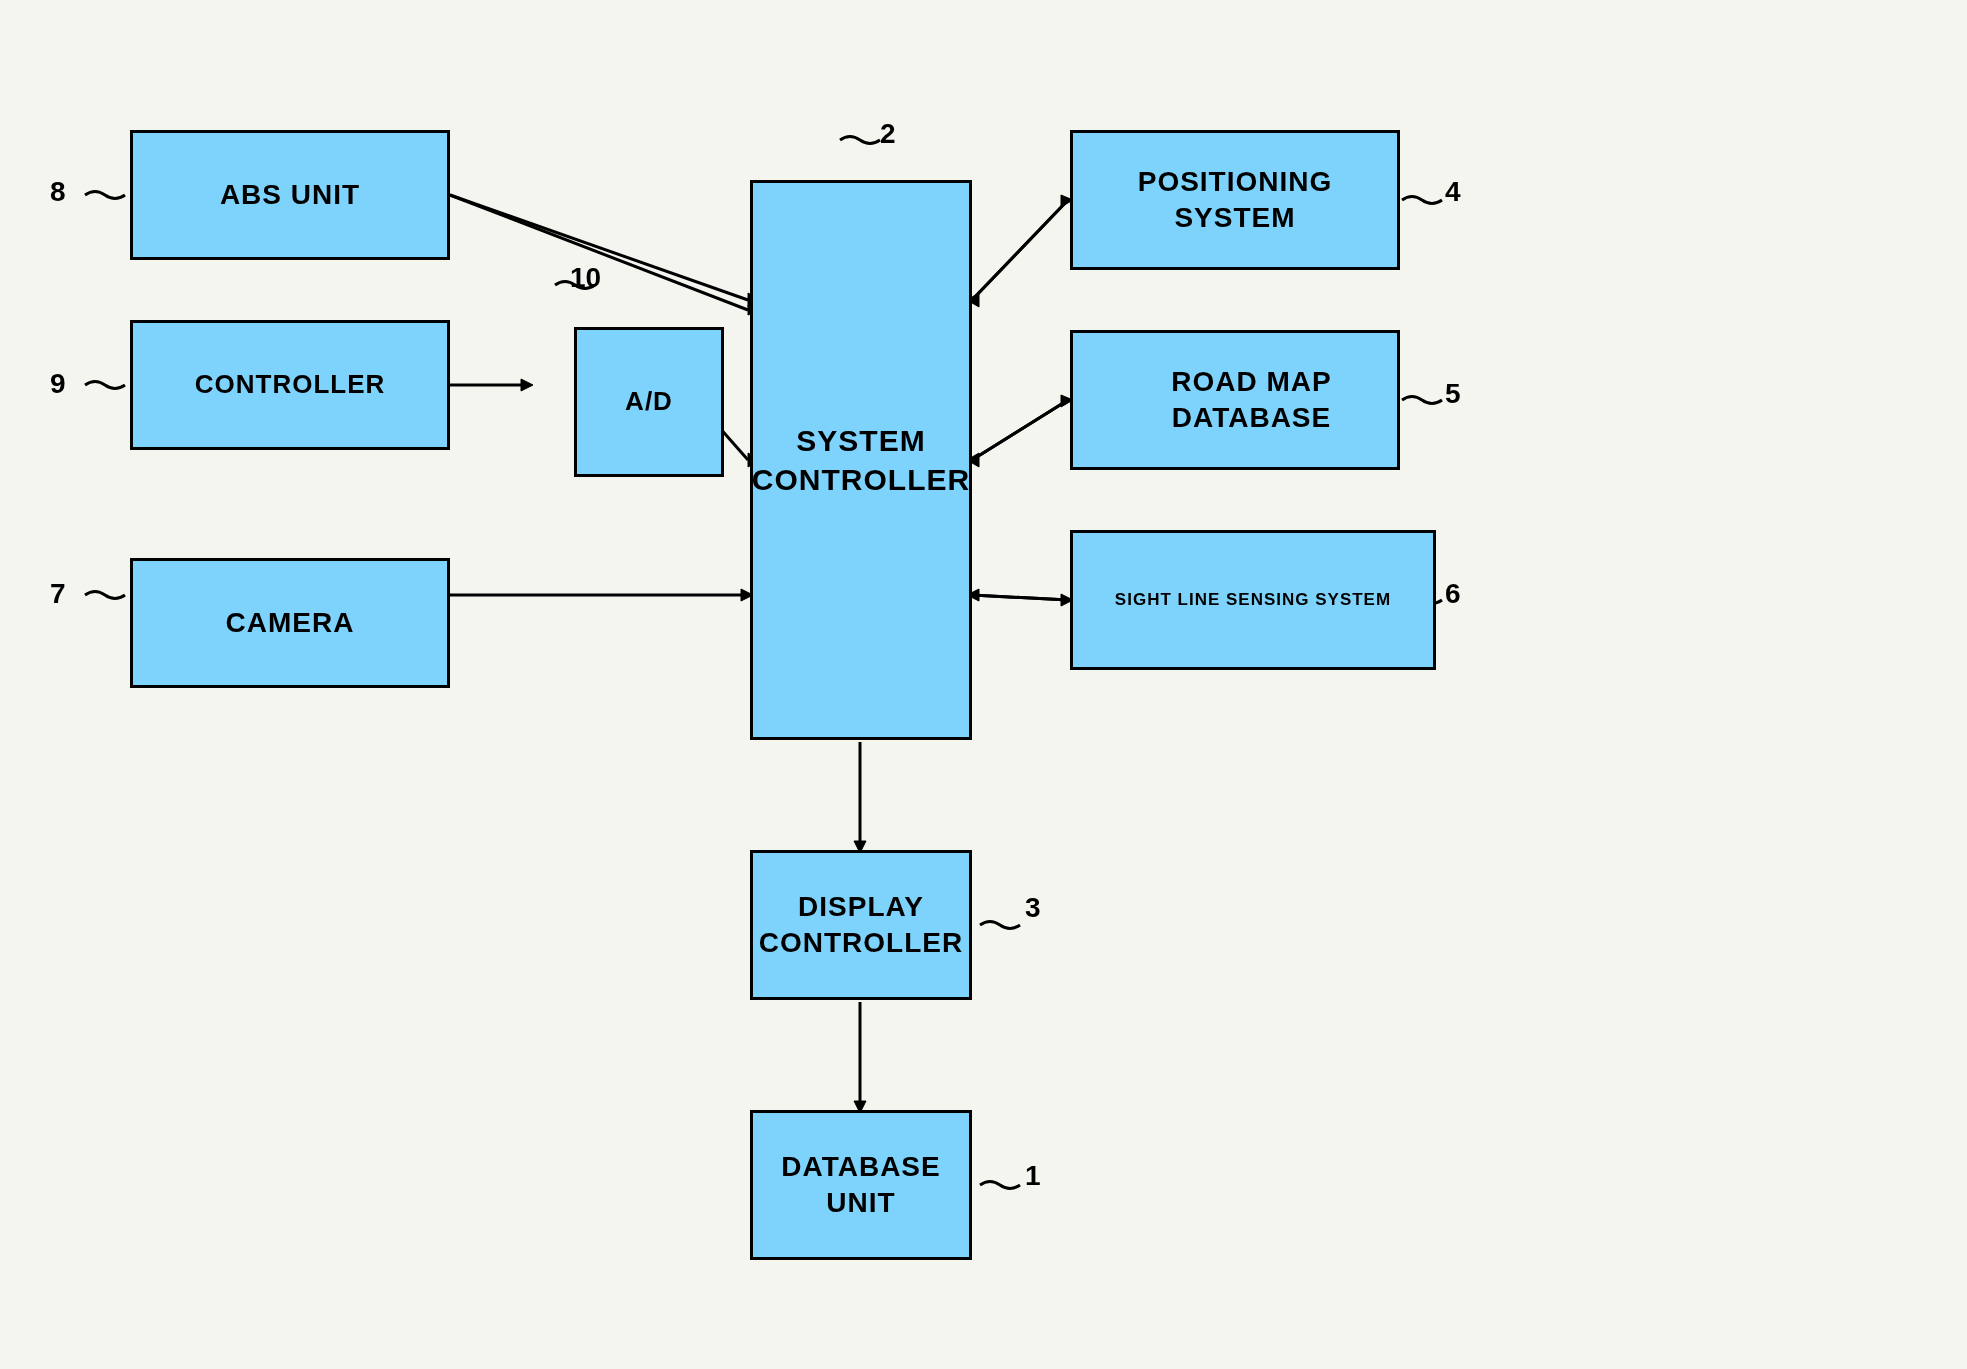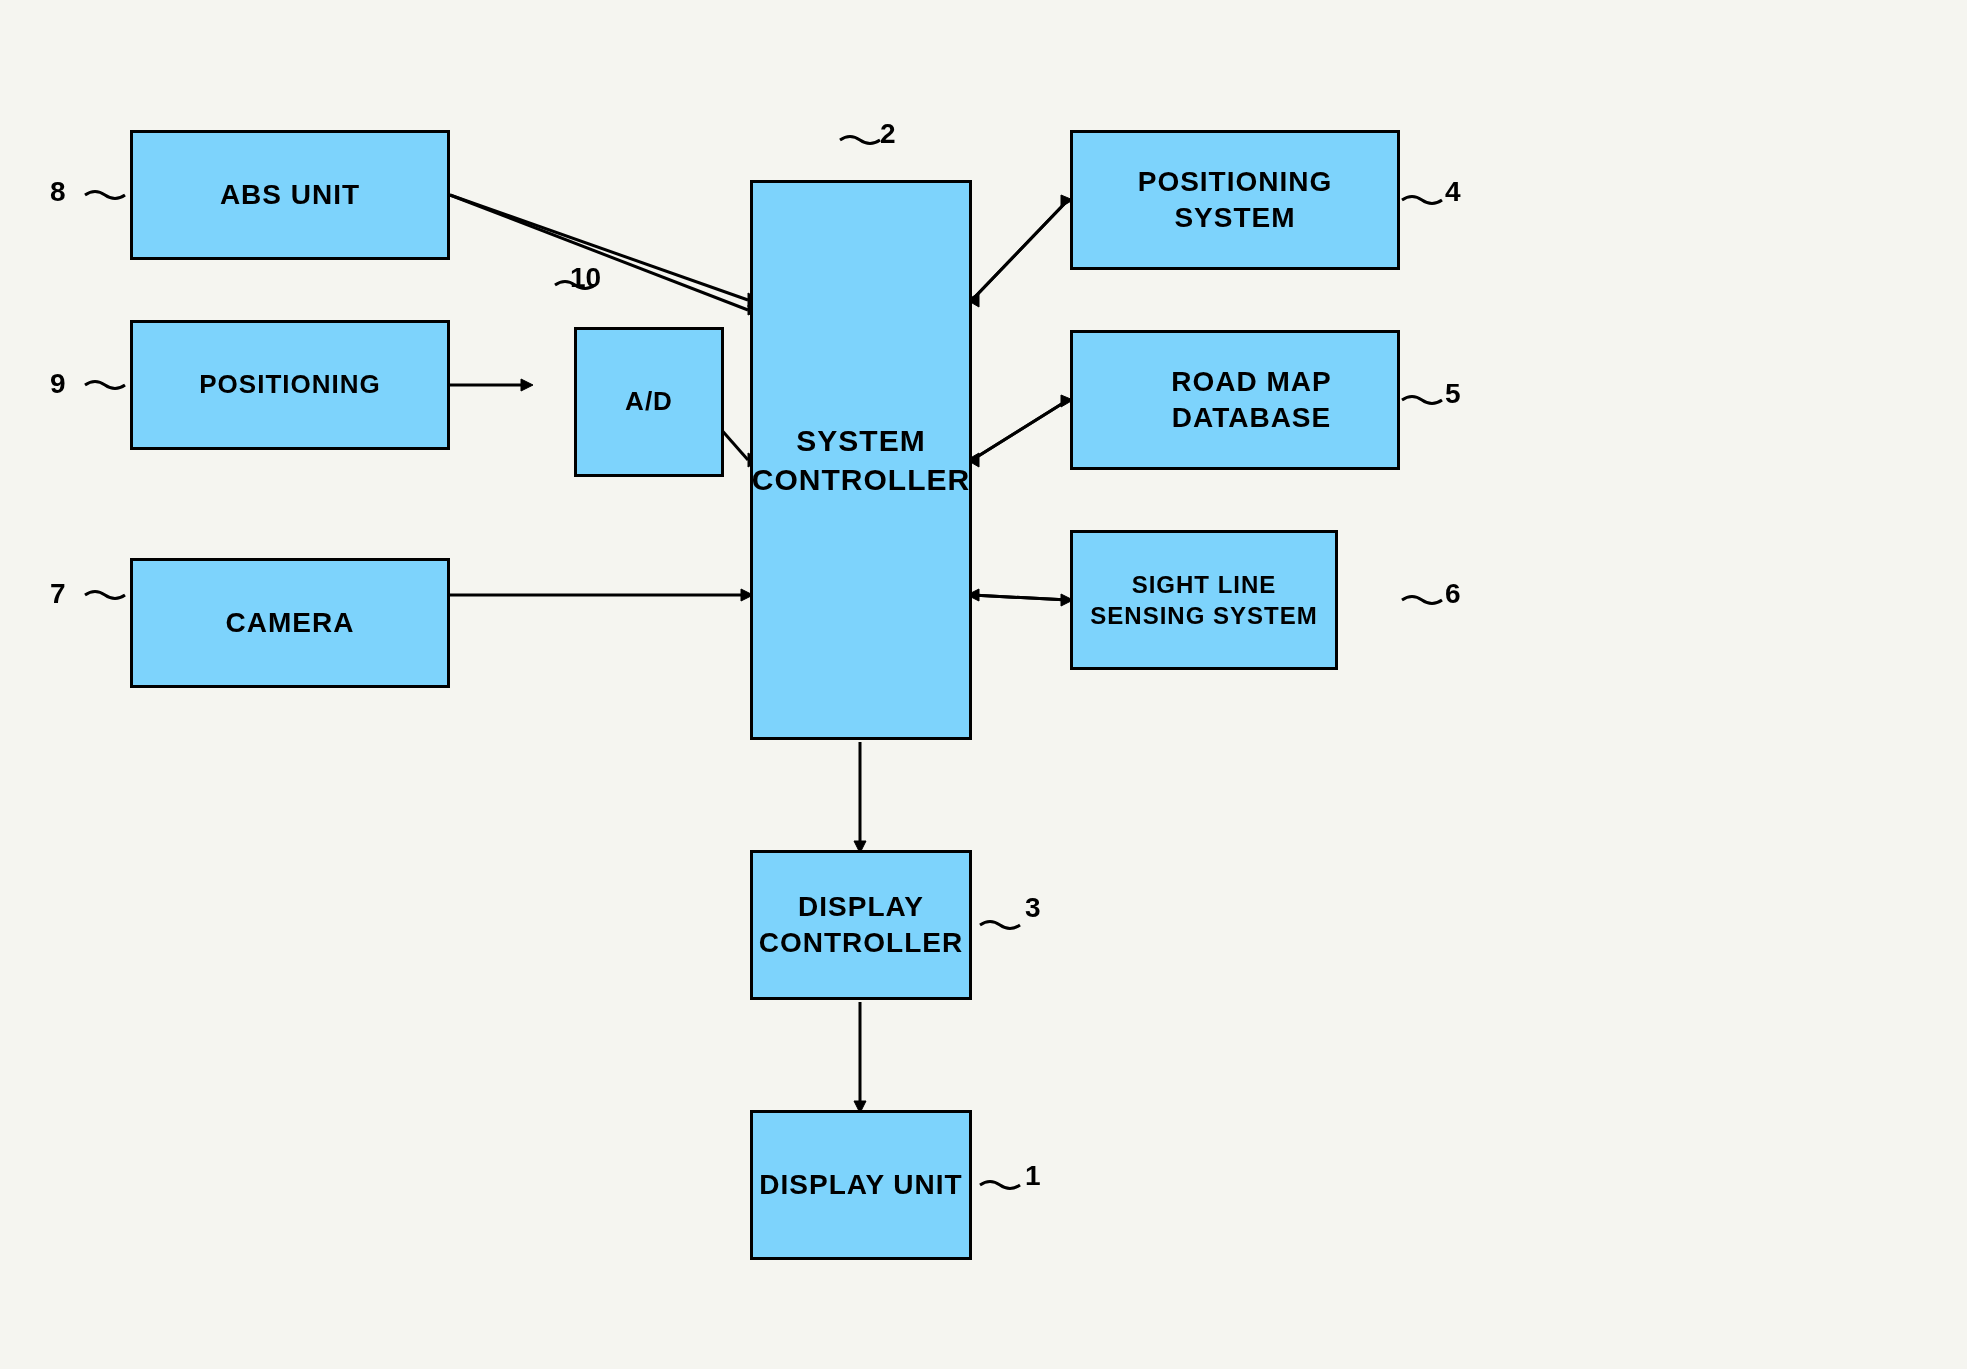--- a/index.html
+++ b/index.html
@@ -127,53 +127,53 @@
   <div class="block" style="left:750px; top:180px; width:222px; height:560px; font-size:30px;">
     <span>SYSTEM
 CONTROLLER</span>
   </div>
 
   <div class="block" style="left:130px; top:130px; width:320px; height:130px;">
     <span>ABS UNIT</span>
   </div>
 
   <div class="block" style="left:130px; top:320px; width:320px; height:130px; font-size:26px;">
-    <span>POSITIONING</span>
+    <span>CONTROLLER</span>
   </div>
 
   <div class="block" style="left:130px; top:558px; width:320px; height:130px;">
     <span>CAMERA</span>
   </div>
 
   <div class="block" style="left:530px; top:327px; width:150px; height:150px; font-size:26px;margin-left:44px;">
     <span>A/D</span>
   </div>
 
   <div class="block" style="left:1070px; top:130px; width:330px; height:140px;">
     <span>POSITIONING
 SYSTEM</span>
   </div>
 
   <div class="block" style="left:1070px; top:330px; width:330px; height:140px;padding-left:33px;">
     <span>ROAD MAP
 DATABASE</span>
   </div>
 
-  <div class="block" style="left:1070px; top:530px; width:268px; height:140px; font-size:24px;">
+  <div class="block" style="left:1070px; top:530px; width:366px; height:140px; font-size:17px;">
     <span>SIGHT LINE
 SENSING SYSTEM</span>
   </div>
 
   <div class="block" style="left:750px; top:850px; width:222px; height:150px;text-align:center;">
     <span>DISPLAY
 CONTROLLER</span>
   </div>
 
   <div class="block" style="left:750px; top:1110px; width:222px; height:150px;">
-    <span>DISPLAY
+    <span>DATABASE
 UNIT</span>
   </div>
 
   <div class="label" style="left:880px; top:118px;">2</div>
   <div class="label" style="left:50px; top:176px;">8</div>
   <div class="label" style="left:50px; top:368px;">9</div>
   <div class="label" style="left:50px; top:578px;">7</div>
   <div class="label" style="left:570px; top:262px;">10</div>
   <div class="label" style="left:1445px; top:176px;">4</div>
   <div class="label" style="left:1445px; top:378px;">5</div>

